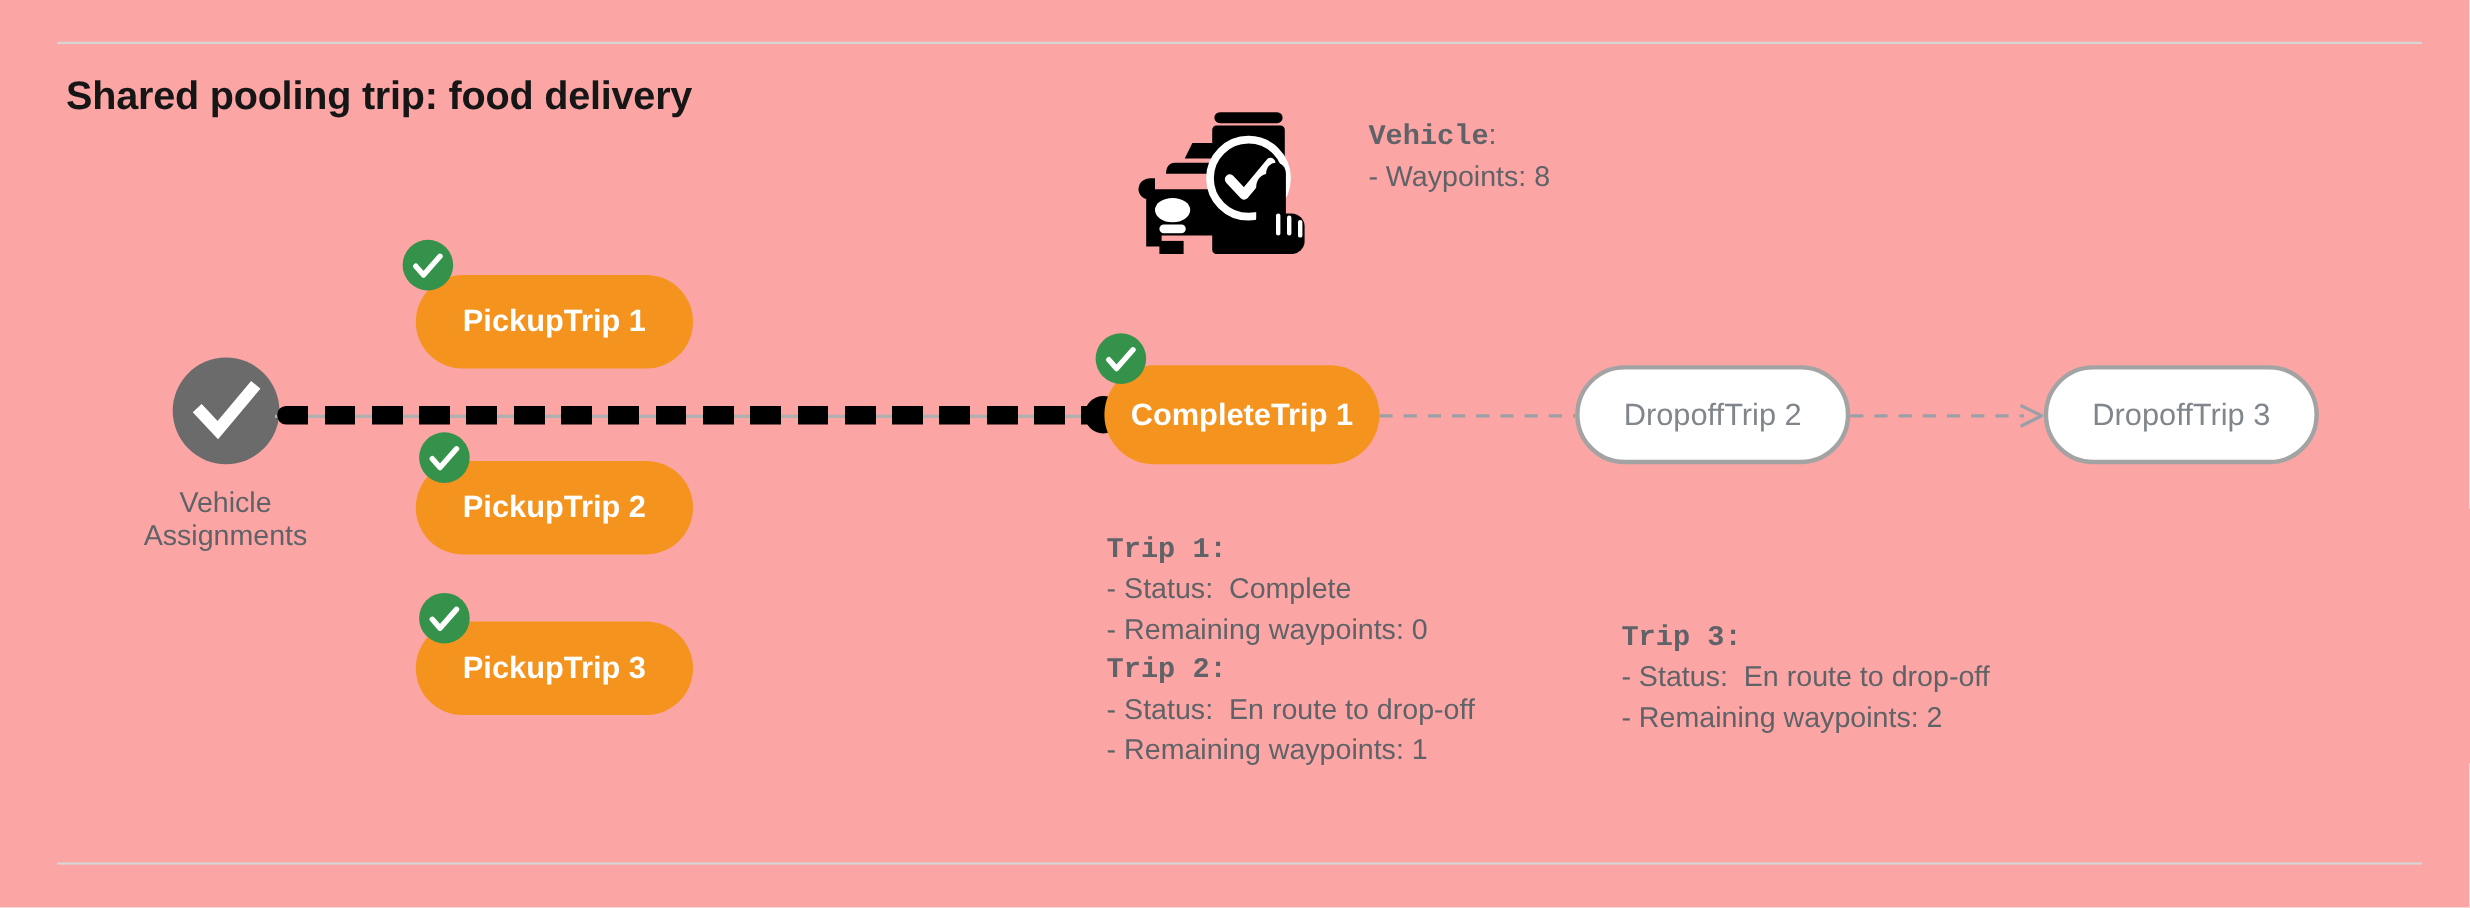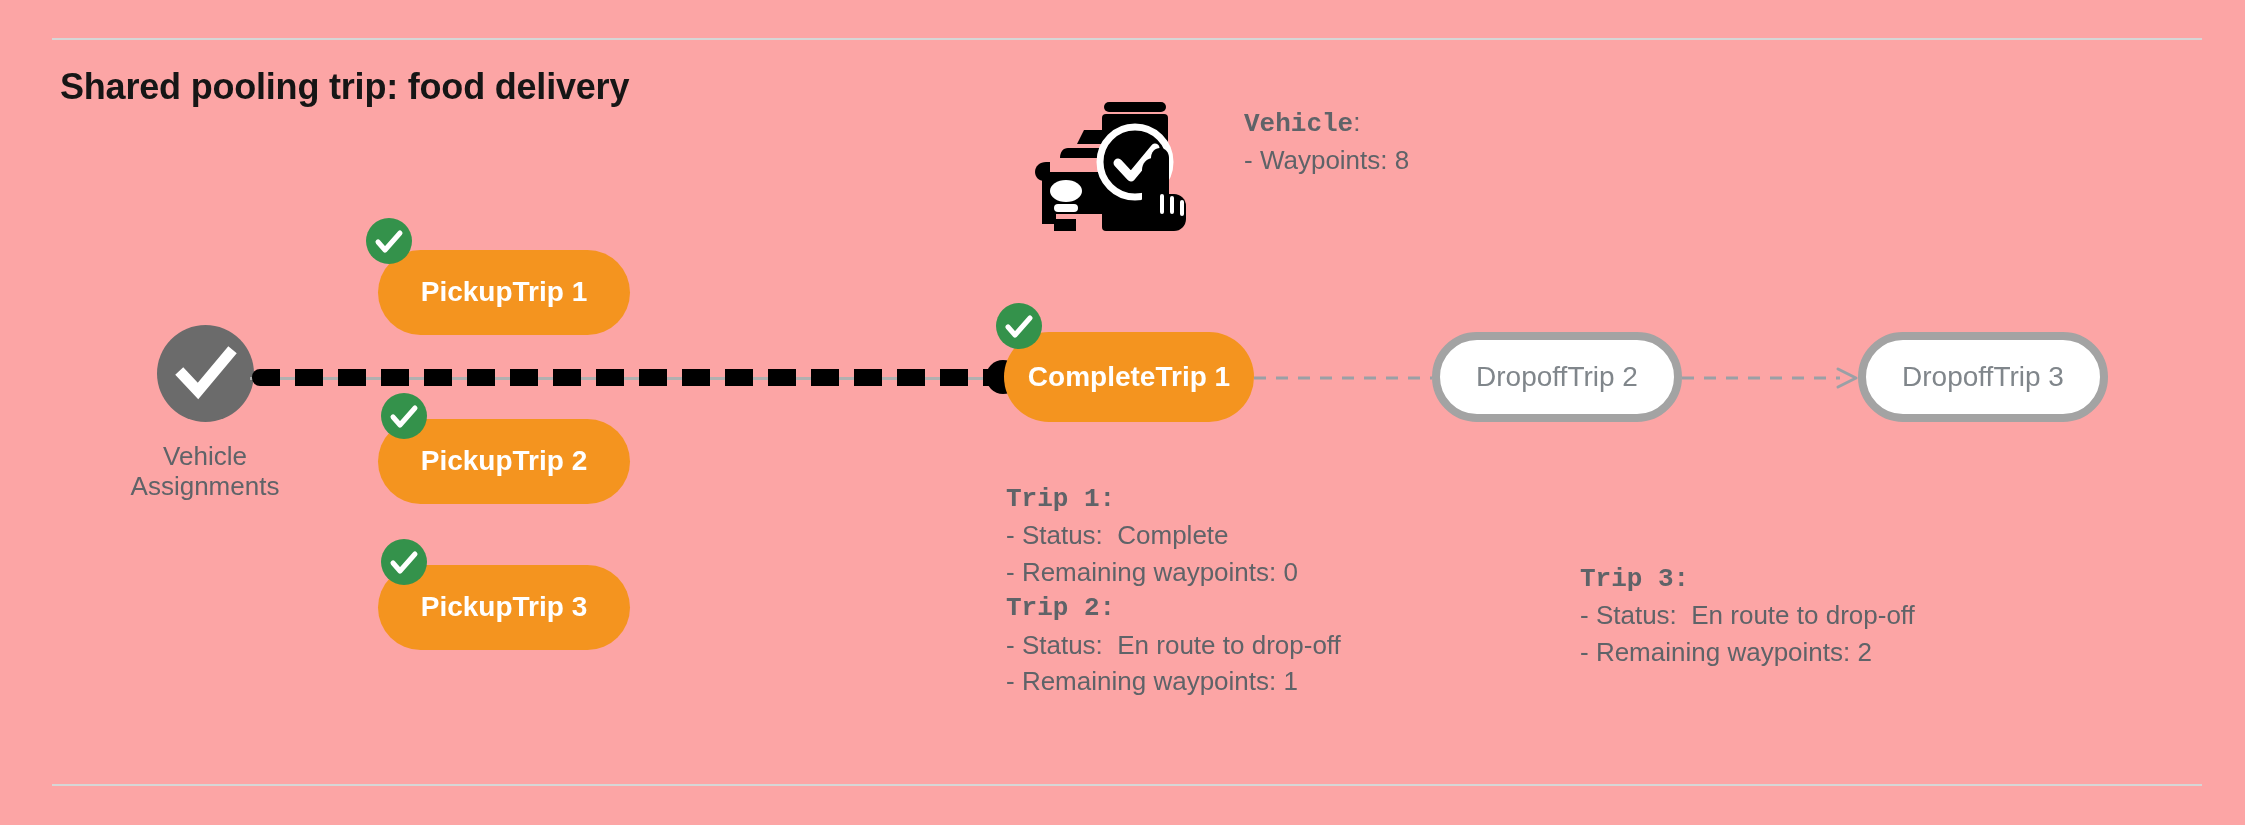--- a/index.html
+++ b/index.html
@@ -109,21 +109,21 @@
   }
   .pill.orange {
     background: #F4941F;
     color: #ffffff;
     font-size: 28px;
     font-weight: bold;
     line-height: 1.22;
   }
   .pill.ghost {
     background: #ffffff;
-    border: 8px solid #a3a3a3;
+    border: 4px solid #a3a3a3;
     color: #80868b;
     font-size: 28px;
     line-height: 1.22;
   }
   .pill .line { white-space: nowrap; }
 
   
   .check-badge {
     position: absolute;
     width: 46px;
@@ -288,19 +288,19 @@
 
   <div class="info-block" style="left:1006px; top:481px;">
     <div class="row heading">Trip 1:</div>
     <div class="row">- Status:  Complete</div>
     <div class="row">- Remaining waypoints: 0</div>
     <div class="row heading">Trip 2:</div>
     <div class="row">- Status:  En route to drop-off</div>
     <div class="row">- Remaining waypoints: 1</div>
   </div>
 
-  <div class="info-block" style="left:1580px; top:561px;">
+  <div class="info-block" style="left:1474px; top:561px;">
     <div class="row heading">Trip 3:</div>
     <div class="row">- Status:  En route to drop-off</div>
     <div class="row">- Remaining waypoints: 2</div>
   </div>
 
 </div>
 
 </body></html>

